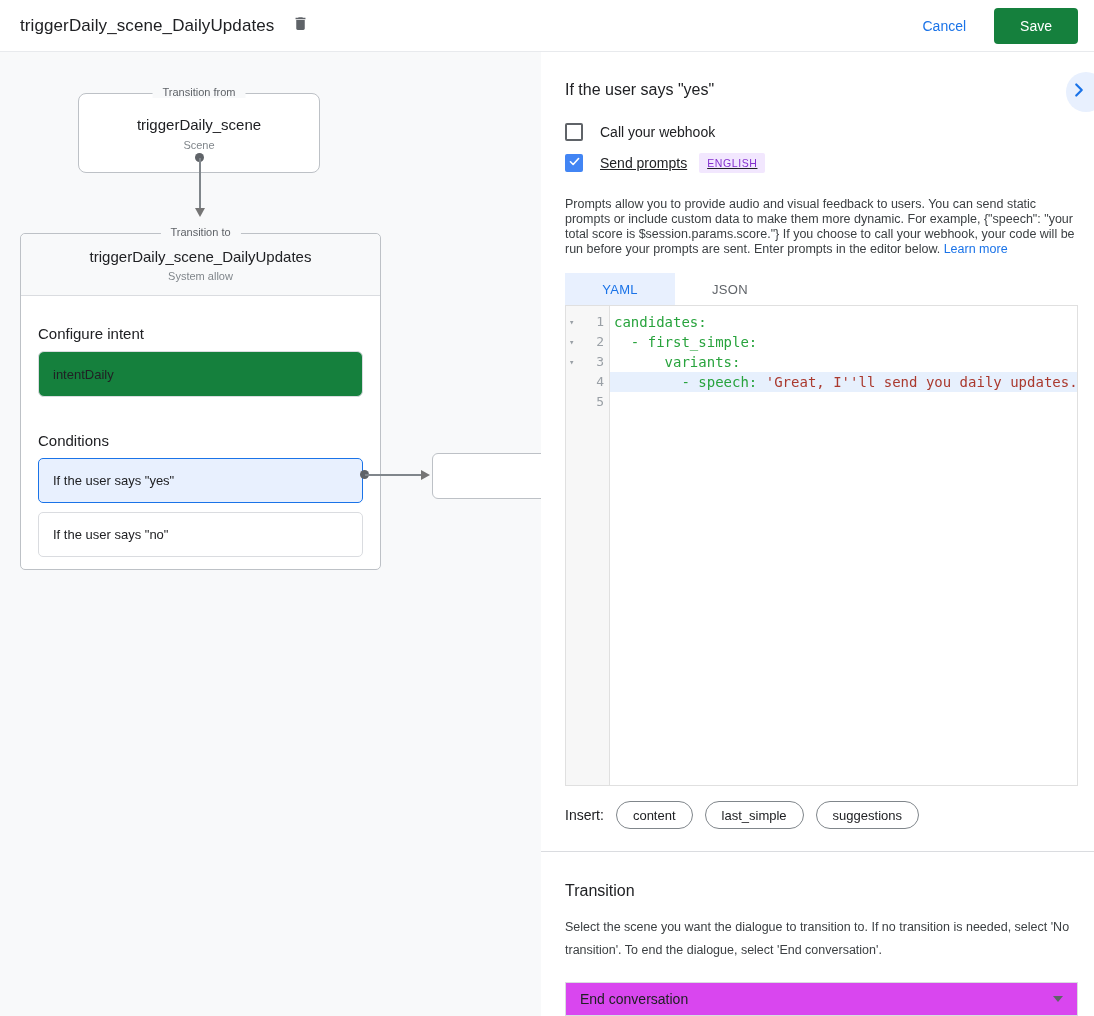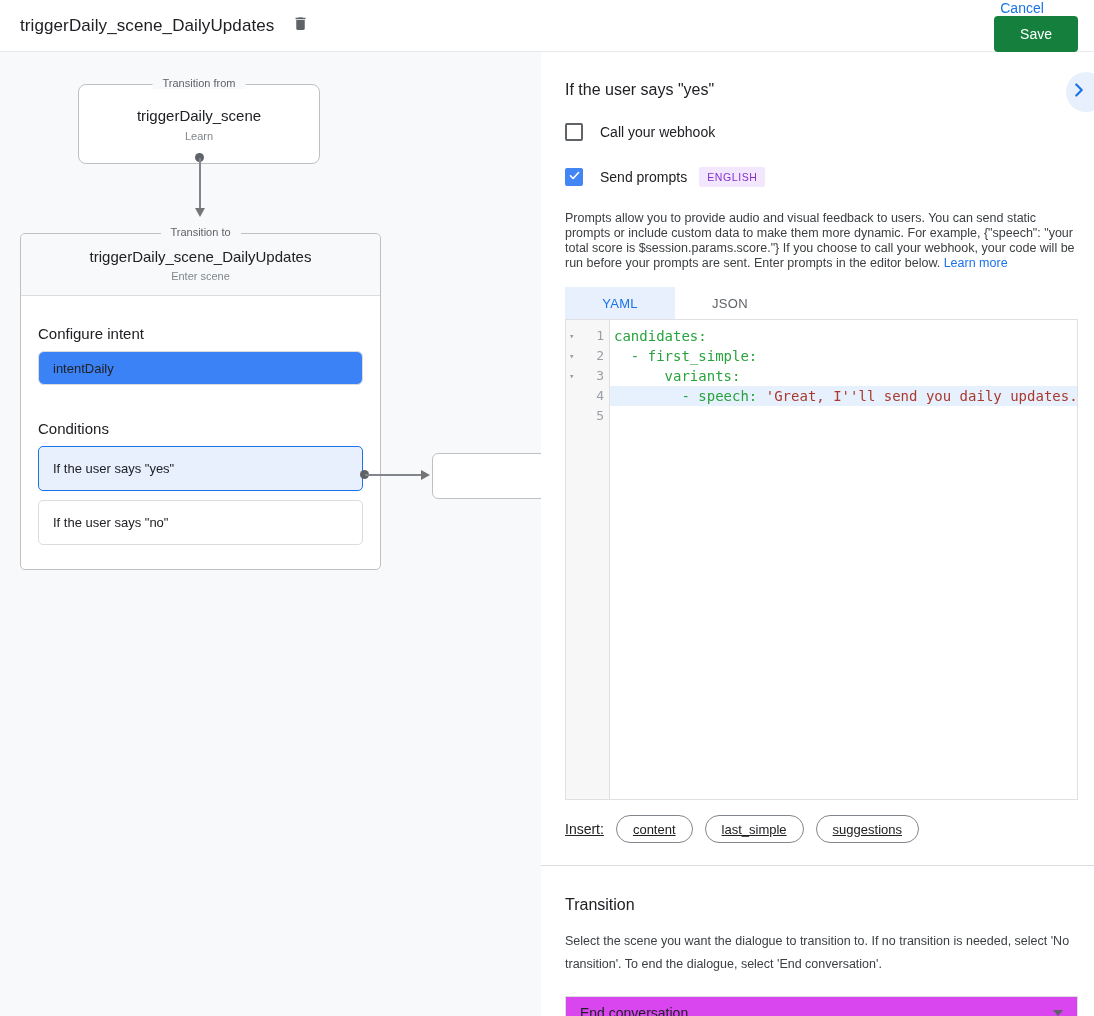--- a/index.html
+++ b/index.html
@@ -5,33 +5,33 @@
   * { margin:0; padding:0; box-sizing:border-box; }
   html,body { width:1094px; height:1016px; overflow:hidden;
     font-family:"Liberation Sans", sans-serif; background:#fff; color:#202124; }
 
   
   .topbar { position:absolute; left:0; top:0; width:1094px; height:52px;
     background:#fff; border-bottom:1px solid #e8eaed; display:flex; align-items:center;
     padding:0 16px 0 20px; z-index:5; }
   .topbar-title { font-size:17px; font-weight:500; color:#202124; letter-spacing:.1px; }
   .trash-btn { margin-left:18px; display:flex; align-items:center; cursor:pointer; }
-  .topbar-actions { margin-left:auto; display:flex; align-items:center;flex-direction:column; }
+  .topbar-actions { margin-left:auto; display:flex; align-items:center; }
   .cancel-link { color:#1a73e8; font-size:14px; font-weight:500; margin-right:28px; cursor:pointer; }
   .save-btn { background:#15803d; color:#fff; font-size:14px; font-weight:400;
     border:none; border-radius:4px; height:36px; padding:5px 26px; cursor:pointer; }
 
   
   .canvas { position:absolute; left:0; top:52px; width:541px; height:964px;
     background:#f8f9fa; overflow:hidden; }
 
   .node-legend { position:absolute; top:-8px; left:50%; transform:translateX(-50%);
     background:#f8f9fa; padding:0 10px; font-size:11px; color:#5f6368; white-space:nowrap; }
 
-  .from-node { position:absolute; left:78px; top:32px; width:242px; height:80px;
+  .from-node { position:absolute; left:78px; top:41px; width:242px; height:80px;
     background:#fff; border:1px solid #bdc1c6; border-radius:8px;
     display:flex; flex-direction:column; align-items:center; justify-content:center; }
   .from-node .t { font-size:15px; color:#202124; }
   .from-node .s { font-size:11px; color:#80868b; margin-top:6px; }
 
   .dot { position:absolute; width:9px; height:9px; border-radius:50%; background:#5f6368; }
   .vline { position:absolute; width:2px; background:#80868b; }
   .arrow-down { position:absolute; width:0; height:0;
     border-left:5px solid transparent; border-right:5px solid transparent; border-top:9px solid #757575; }
   .hline { position:absolute; height:2px; background:#80868b; }
@@ -40,42 +40,42 @@
 
   .to-card { position:absolute; left:20px; top:181px; width:361px; height:337px;
     background:#fff; border:1px solid #bdc1c6; border-radius:5px; }
   .to-card-header { height:62px; background:#f8f9fa; border-bottom:1px solid #dadce0;
     border-radius:5px 5px 0 0; text-align:center; padding-top:14px; }
   .to-card-header .t { font-size:15px; color:#202124; }
   .to-card-header .s { font-size:11px; color:#80868b; margin-top:5px; }
   .to-card-body { padding:0 17px; }
   .section-label { font-size:15px; color:#202124; }
   .intent-label { margin-top:29px; }
-  .intent-box { margin-top:9px; height:34px; border:1px solid #dadce0; border-radius:6px;
-    background:#3b82f6; display:flex; align-items:center; padding:0 14px; font-size:13px; color:#202124; }
+  .intent-box { margin-top:9px; height:46px; border:1px solid #dadce0; border-radius:6px;
+    background:#15803d; display:flex; align-items:center; padding:0 14px; font-size:13px; color:#202124; }
   .cond-label { margin-top:35px; }
   .cond { margin-top:9px; height:45px; border:1px solid #dadce0; border-radius:5px;
     background:#fff; display:flex; align-items:center; padding:0 14px; font-size:13px;
     color:#202124; cursor:pointer; }
   .cond.selected { background:#e8f0fe; border:1px solid #1a73e8; }
 
   .empty-node { position:absolute; left:432px; top:401px; width:118px; height:46px;
     background:#fff; border:1px solid #bdc1c6; border-radius:6px; }
 
   
   .rpanel { position:absolute; left:541px; top:52px; width:553px; height:964px;
     background:#fff; padding:28px 16px 0 24px; }
   .panel-title { font-size:16px; font-weight:400; color:#202124; line-height:19px; }
   .collapse-btn { position:absolute; top:20px; right:-12px; width:40px; height:40px;
     border-radius:50%; background:#e8f0fe; display:flex; align-items:center;
     justify-content:center; cursor:pointer; }
   .collapse-btn svg { margin-right:14px; }
 
   .check-row { display:flex; align-items:center; margin-top:24px; }
-  .check-row.second { margin-top:26px; }
+  .check-row.second { margin-top:12px;text-decoration:underline; }
   .checkbox { width:18px; height:18px; border:2px solid #5f6368; border-radius:2px;
     background:#fff; flex:none; cursor:pointer; }
   .checkbox.checked { background:#4285f4; border-color:#4285f4;
     display:flex; align-items:center; justify-content:center; }
   .check-label { margin-left:17px; font-size:14px; font-weight:500; color:#202124; }
   .lang-badge { margin-left:12px; background:#f2e7fe; color:#8430ce; font-size:10.5px;
     font-weight:500; letter-spacing:.6px; padding:4px 8px; border-radius:2px; }
 
   .desc { margin-top:24px; font-size:12.5px; line-height:15px; color:#3c4043; max-width:516px; }
   .learn-more { color:#1a73e8; cursor:pointer; }
@@ -92,21 +92,21 @@
   .gutter-cell { height:20px; position:relative; font-family:"DejaVu Sans Mono", monospace;
     font-size:13px; color:#9aa0a6; text-align:right; padding-right:5px; line-height:20px; }
   .fold { position:absolute; left:3px; top:0; font-size:9px; color:#9aa0a6; line-height:20px; }
   .code { flex:1; padding-top:6px; overflow:hidden; }
   .code-line { height:20px; line-height:20px; font-family:"DejaVu Sans Mono", monospace;
     font-size:14px; white-space:pre; padding-left:4px; color:#202124; }
   .code-line.hl { background:#e7f0fd; }
   .ck { color:#28a33d; }
   .cs { color:#aa392e; }
 
-  .insert-row { display:flex; align-items:center; margin-top:15px;text-decoration:underline; }
+  .insert-row { display:flex; align-items:center; margin-top:15px; }
   .insert-label { font-size:14px; color:#202124; }
   .chip { margin-left:12px; height:28px; border:1px solid #80868b; border-radius:14px;
     background:#fff; padding:0 16px; display:flex; align-items:center; font-size:13px;
     color:#202124; cursor:pointer; }
   .chip:first-of-type { margin-left:14px; }
 
   .panel-divider { margin:22px -16px 0 -24px; border-top:1px solid #dadce0; }
 
   .transition-title { margin-top:29px; font-size:16px; font-weight:400; color:#202124; line-height:19px; }
   .transition-desc { margin-top:16px; font-size:12.5px; line-height:23px; color:#3c4043; max-width:516px; }
@@ -132,32 +132,32 @@
     <span class="cancel-link">Cancel</span>
     <button class="save-btn">Save</button>
   </div>
 </div>
 
 <div class="canvas">
 
   <div class="from-node">
     <span class="node-legend">Transition from</span>
     <div class="t">triggerDaily_scene</div>
-    <div class="s">Learn</div>
+    <div class="s">Scene</div>
   </div>
 
   <div class="dot" style="left:195px; top:101px;"></div>
   <div class="vline" style="left:199px; top:106px; height:51px;"></div>
   <div class="arrow-down" style="left:195px; top:156px;"></div>
 
   <div class="to-card">
     <span class="node-legend">Transition to</span>
     <div class="to-card-header">
       <div class="t">triggerDaily_scene_DailyUpdates</div>
-      <div class="s">Enter scene</div>
+      <div class="s">System allow</div>
     </div>
     <div class="to-card-body">
       <div class="section-label intent-label">Configure intent</div>
       <div class="intent-box">intentDaily</div>
       <div class="section-label cond-label">Conditions</div>
       <div class="cond selected">If the user says "yes"</div>
       <div class="cond">If the user says "no"</div>
     </div>
   </div>
 

